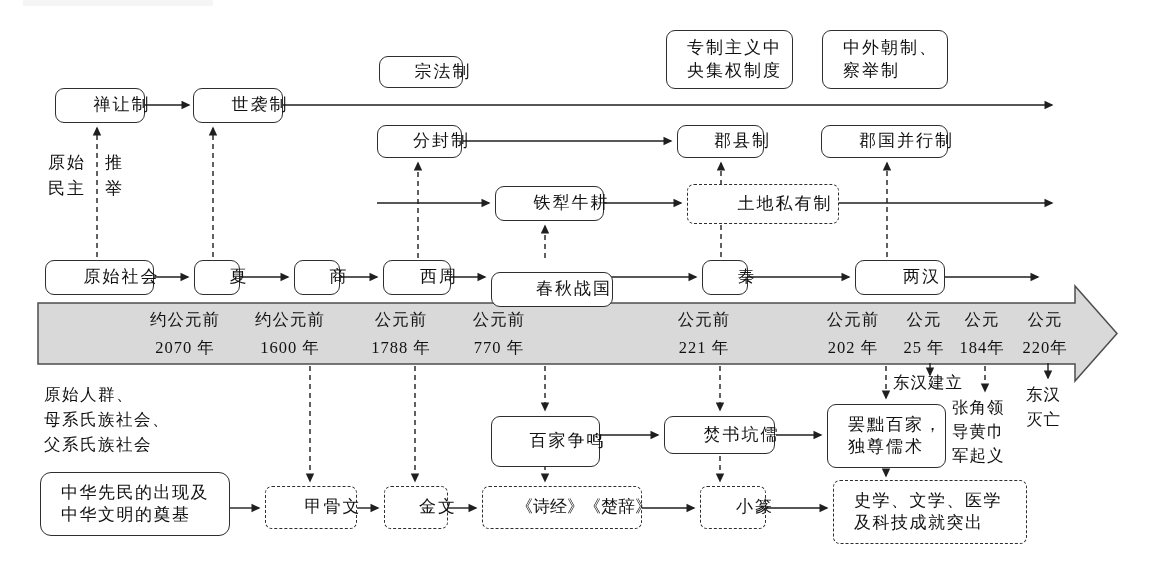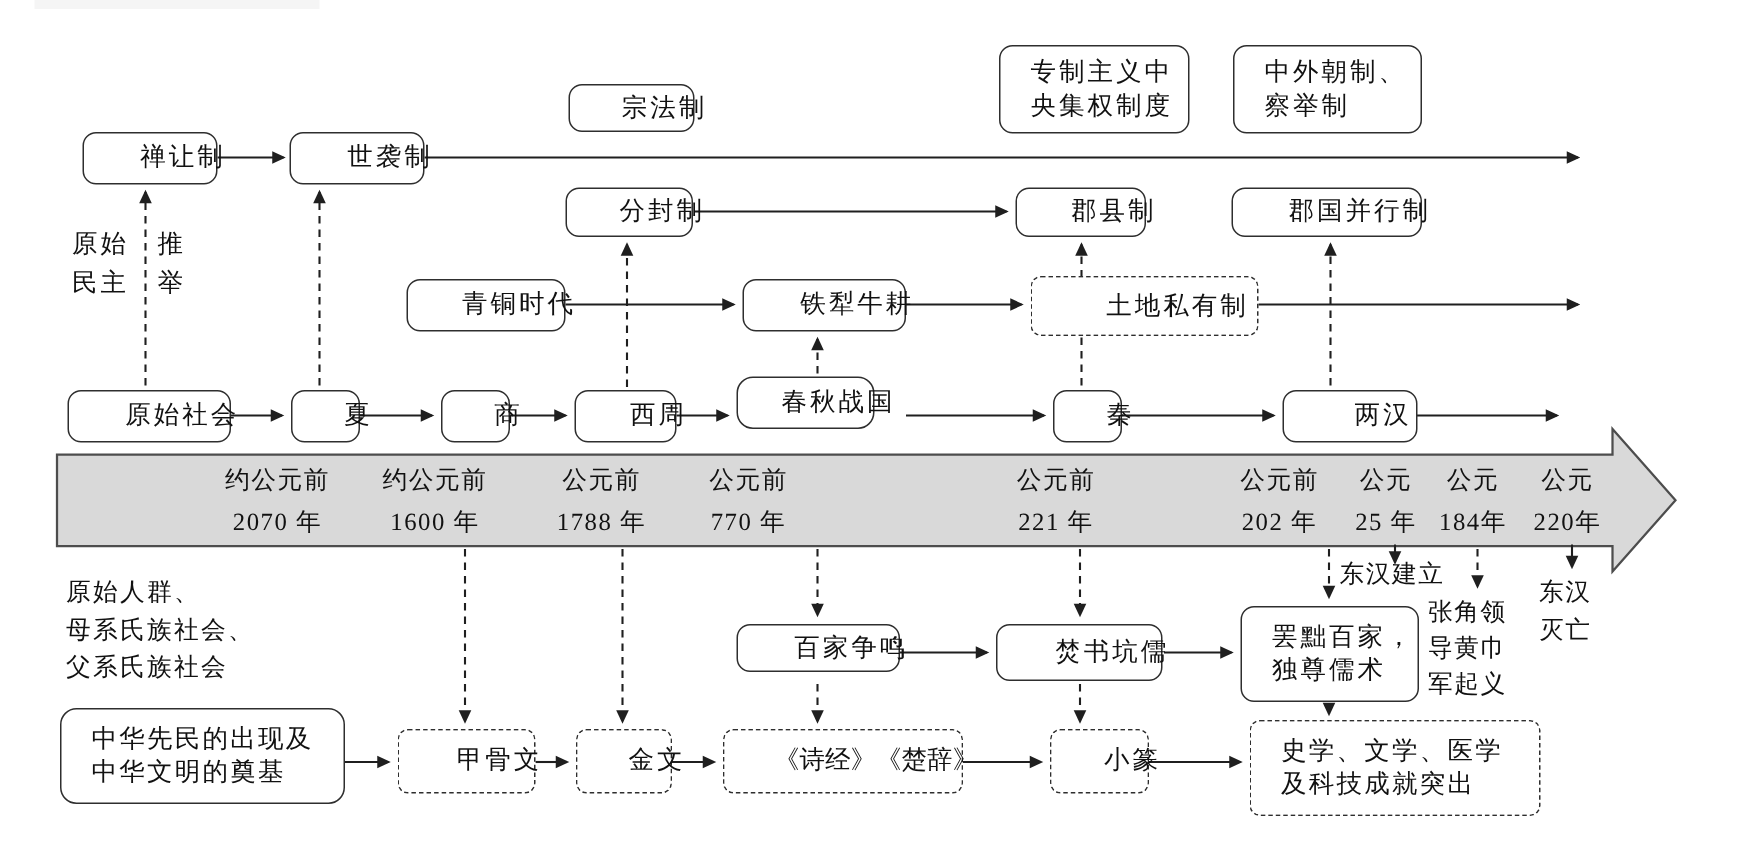--- a/index.html
+++ b/index.html
@@ -110,43 +110,40 @@
   <div class="box" style="left:377px;top:125px;width:85px;height:33px;">
       <span>分封制</span>
     </div>
   <div class="box" style="left:677px;top:125px;width:87px;height:33px;">
       <span>郡县制</span>
     </div>
   <div class="box" style="left:821px;top:125px;width:127px;height:33px;">
       <span>郡国并行制</span>
     </div>
 
-  <div class="box" style="left:271px;top:186px;width:106px;height:35px;">
-      <span>青铜时代</span>
-    </div>
   <div class="box" style="left:495px;top:186px;width:109px;height:35px;">
       <span>铁犁牛耕</span>
     </div>
   <div class="box dashed" style="left:687px;top:184px;width:152px;height:40px;">
       <span>土地私有制</span>
     </div>
 
   <div class="box" style="left:45px;top:260px;width:109px;height:35px;">
       <span>原始社会</span>
     </div>
   <div class="box" style="left:194px;top:260px;width:40px;height:35px;">
       <span>夏</span>
     </div>
   <div class="box" style="left:294px;top:260px;width:40px;height:35px;">
       <span>商</span>
     </div>
   <div class="box" style="left:383px;top:260px;width:68px;height:35px;">
       <span>西周</span>
     </div>
-  <div class="box" style="left:491px;top:251px;width:92px;height:35px;border-radius:11px;">
+  <div class="box" style="left:491px;top:272px;width:122px;height:35px;">
       <span>春秋战国</span>
     </div>
   <div class="box" style="left:702px;top:260px;width:40px;height:35px;">
       <span>秦</span>
     </div>
   <div class="box" style="left:855px;top:260px;width:90px;height:35px;">
       <span>两汉</span>
     </div>
 
   <div class="date" style="left:185px;">
@@ -205,21 +202,21 @@
   <div class="txt" style="left:952px;top:396px;font-size:16.5px;line-height:24px;letter-spacing:1px;">
     <span>张角领</span>
     <span>导黄巾</span>
     <span>军起义</span>
   </div>
   <div class="txt" style="left:1026px;top:382px;font-size:16.5px;line-height:25px;letter-spacing:1px;">
     <span>东汉</span>
     <span>灭亡</span>
   </div>
 
-  <div class="box" style="left:491px;top:416px;width:109px;height:32px;">
+  <div class="box" style="left:491px;top:416px;width:109px;height:51px;">
       <span>百家争鸣</span>
     </div>
   <div class="box" style="left:664px;top:416px;width:111px;height:38px;">
       <span>焚书坑儒</span>
     </div>
   <div class="box align-left" style="left:827px;top:404px;width:119px;height:64px;">
     <span>罢黜百家，</span>
     <span>独尊儒术</span>
   </div>
   <div class="box align-left" style="left:40px;top:472px;width:190px;height:64px;border-radius:11px;letter-spacing:1.5px;">

